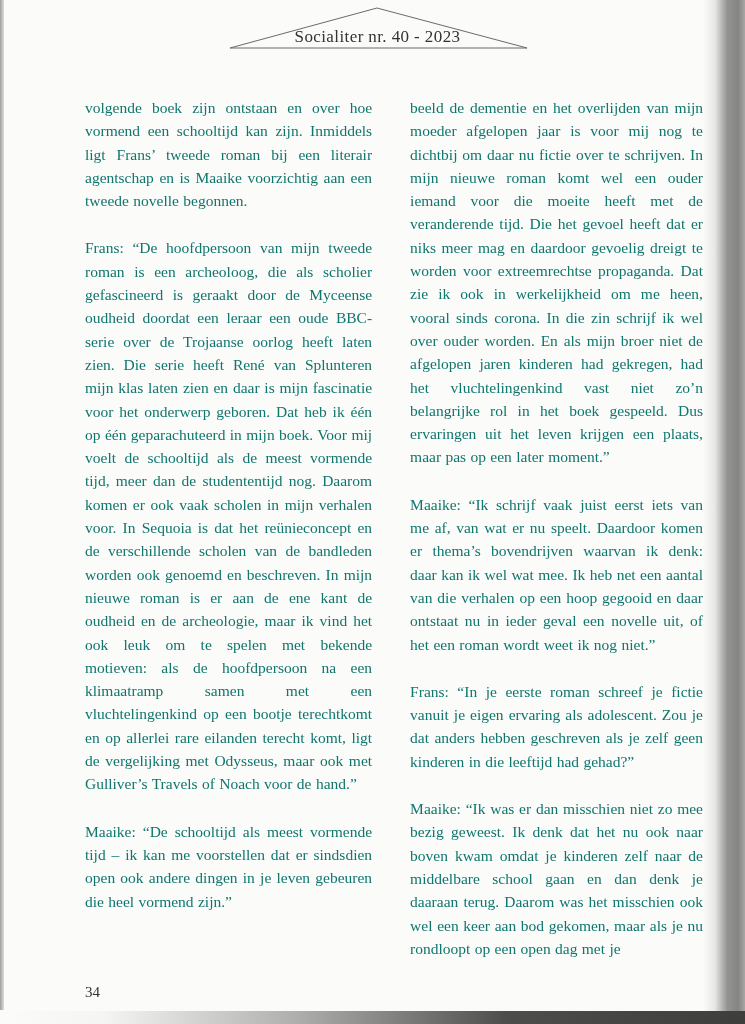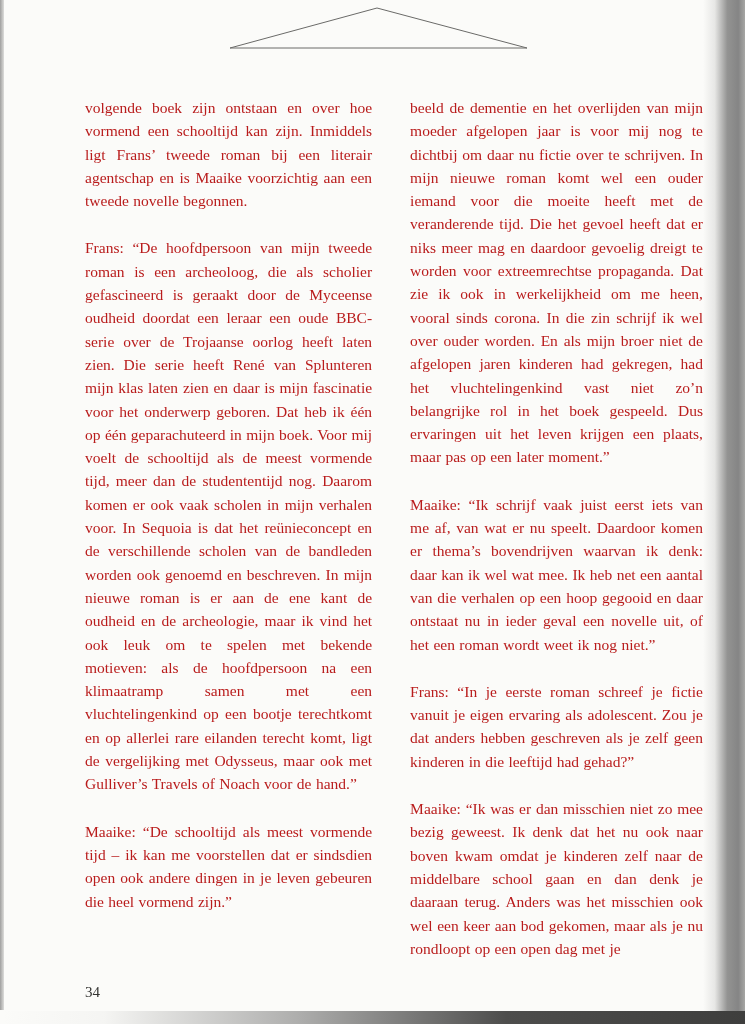--- a/index.html
+++ b/index.html
@@ -73,54 +73,55 @@
     gap: 18px;
   }
   .col { text-align: justify; }
   .col-left  { width: 297px; }
   .col-right { width: 303px; margin-left: 20px; }
   .col p {
     margin: 0 0 24px 0;
     font-size: 15.5px;
     line-height: 23.3px;
     word-spacing: .5px;
-    color: #b91c1c;
+    color: #0f766e;
   }
   .col p:last-child { margin-bottom: 0; }
 
   
   .page-number {
     position: absolute;
     left: 85px; top: 960px;
     font-size: 15px;
     color: #333331;
     margin-top: 24px;
   }
 </style>
 </head>
 <body>
 
 <div class="header">
   <svg width="305" height="50" viewBox="0 0 305 50">
     <polyline points="5,44 152,4 302,44" fill="none" stroke="#6a6a68" stroke-width="1"></polyline>
     <line x1="5" y1="44" x2="302" y2="44" stroke="#6a6a68" stroke-width="1"></line>
   </svg>
+  <div class="title">Socialiter nr. 40 - 2023</div>
 </div>
 
 <div class="columns">
   <div class="col col-left">
     <p>volgende boek zijn ontstaan en over hoe vormend een schooltijd kan zijn. Inmiddels ligt Frans’ tweede roman bij een literair agentschap en is Maaike voorzichtig aan een tweede novelle begonnen.</p>
     <p>Frans: “De hoofdpersoon van mijn tweede roman is een archeoloog, die als scholier gefascineerd is geraakt door de Myceense oudheid doordat een leraar een oude BBC-serie over de Trojaanse oorlog heeft laten zien. Die serie heeft René van Splunteren mijn klas laten zien en daar is mijn fascinatie voor het onderwerp geboren. Dat heb ik één op één geparachuteerd in mijn boek. Voor mij voelt de schooltijd als de meest vormende tijd, meer dan de studententijd nog. Daarom komen er ook vaak scholen in mijn verhalen voor. In Sequoia is dat het reünieconcept en de verschillende scholen van de bandleden worden ook genoemd en beschreven. In mijn nieuwe roman is er aan de ene kant de oudheid en de archeologie, maar ik vind het ook leuk om te spelen met bekende motieven: als de hoofdpersoon na een klimaatramp samen met een vluchtelingenkind op een bootje terechtkomt en op allerlei rare eilanden terecht komt, ligt de vergelijking met Odysseus, maar ook met Gulliver’s Travels of Noach voor de hand.”</p>
     <p>Maaike: “De schooltijd als meest vormende tijd – ik kan me voorstellen dat er sindsdien open ook andere dingen in je leven gebeuren die heel vormend zijn.”</p>
   </div>
   <div class="col col-right">
     <p>beeld de dementie en het overlijden van mijn moeder afgelopen jaar is voor mij nog te dichtbij om daar nu fictie over te schrijven. In mijn nieuwe roman komt wel een ouder iemand voor die moeite heeft met de veranderende tijd. Die het gevoel heeft dat er niks meer mag en daardoor gevoelig dreigt te worden voor extreemrechtse propaganda. Dat zie ik ook in werkelijkheid om me heen, vooral sinds corona. In die zin schrijf ik wel over ouder worden. En als mijn broer niet de afgelopen jaren kinderen had gekregen, had het vluchtelingenkind vast niet zo’n belangrijke rol in het boek gespeeld. Dus ervaringen uit het leven krijgen een plaats, maar pas op een later moment.”</p>
     <p>Maaike: “Ik schrijf vaak juist eerst iets van me af, van wat er nu speelt. Daardoor komen er thema’s bovendrijven waarvan ik denk: daar kan ik wel wat mee. Ik heb net een aantal van die verhalen op een hoop gegooid en daar ontstaat nu in ieder geval een novelle uit, of het een roman wordt weet ik nog niet.”</p>
     <p>Frans: “In je eerste roman schreef je fictie vanuit je eigen ervaring als adolescent. Zou je dat anders hebben geschreven als je zelf geen kinderen in die leeftijd had gehad?”</p>
-    <p>Maaike: “Ik was er dan misschien niet zo mee bezig geweest. Ik denk dat het nu ook naar boven kwam omdat je kinderen zelf naar de middelbare school gaan en dan denk je daaraan terug. Anders was het misschien ook wel een keer aan bod gekomen, maar als je nu rondloopt op een open dag met je</p>
+    <p>Maaike: “Ik was er dan misschien niet zo mee bezig geweest. Ik denk dat het nu ook naar boven kwam omdat je kinderen zelf naar de middelbare school gaan en dan denk je daaraan terug. Daarom was het misschien ook wel een keer aan bod gekomen, maar als je nu rondloopt op een open dag met je</p>
   </div>
 </div>
 
 <div class="page-number">34</div>
 
 <div class="scan-edge-left"></div>
 <div class="scan-edge-right"></div>
 <div class="scan-edge-bottom"></div>
 
 </body></html>

